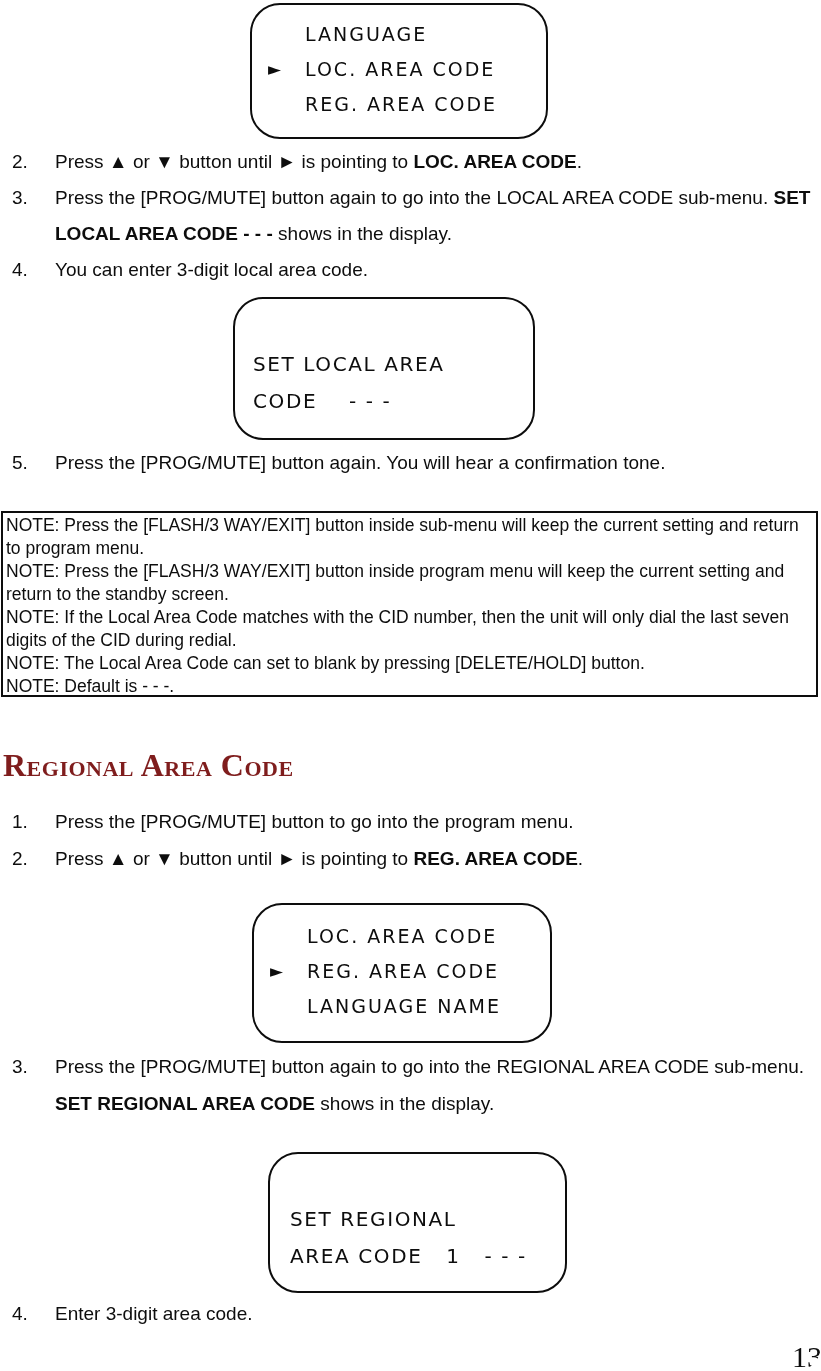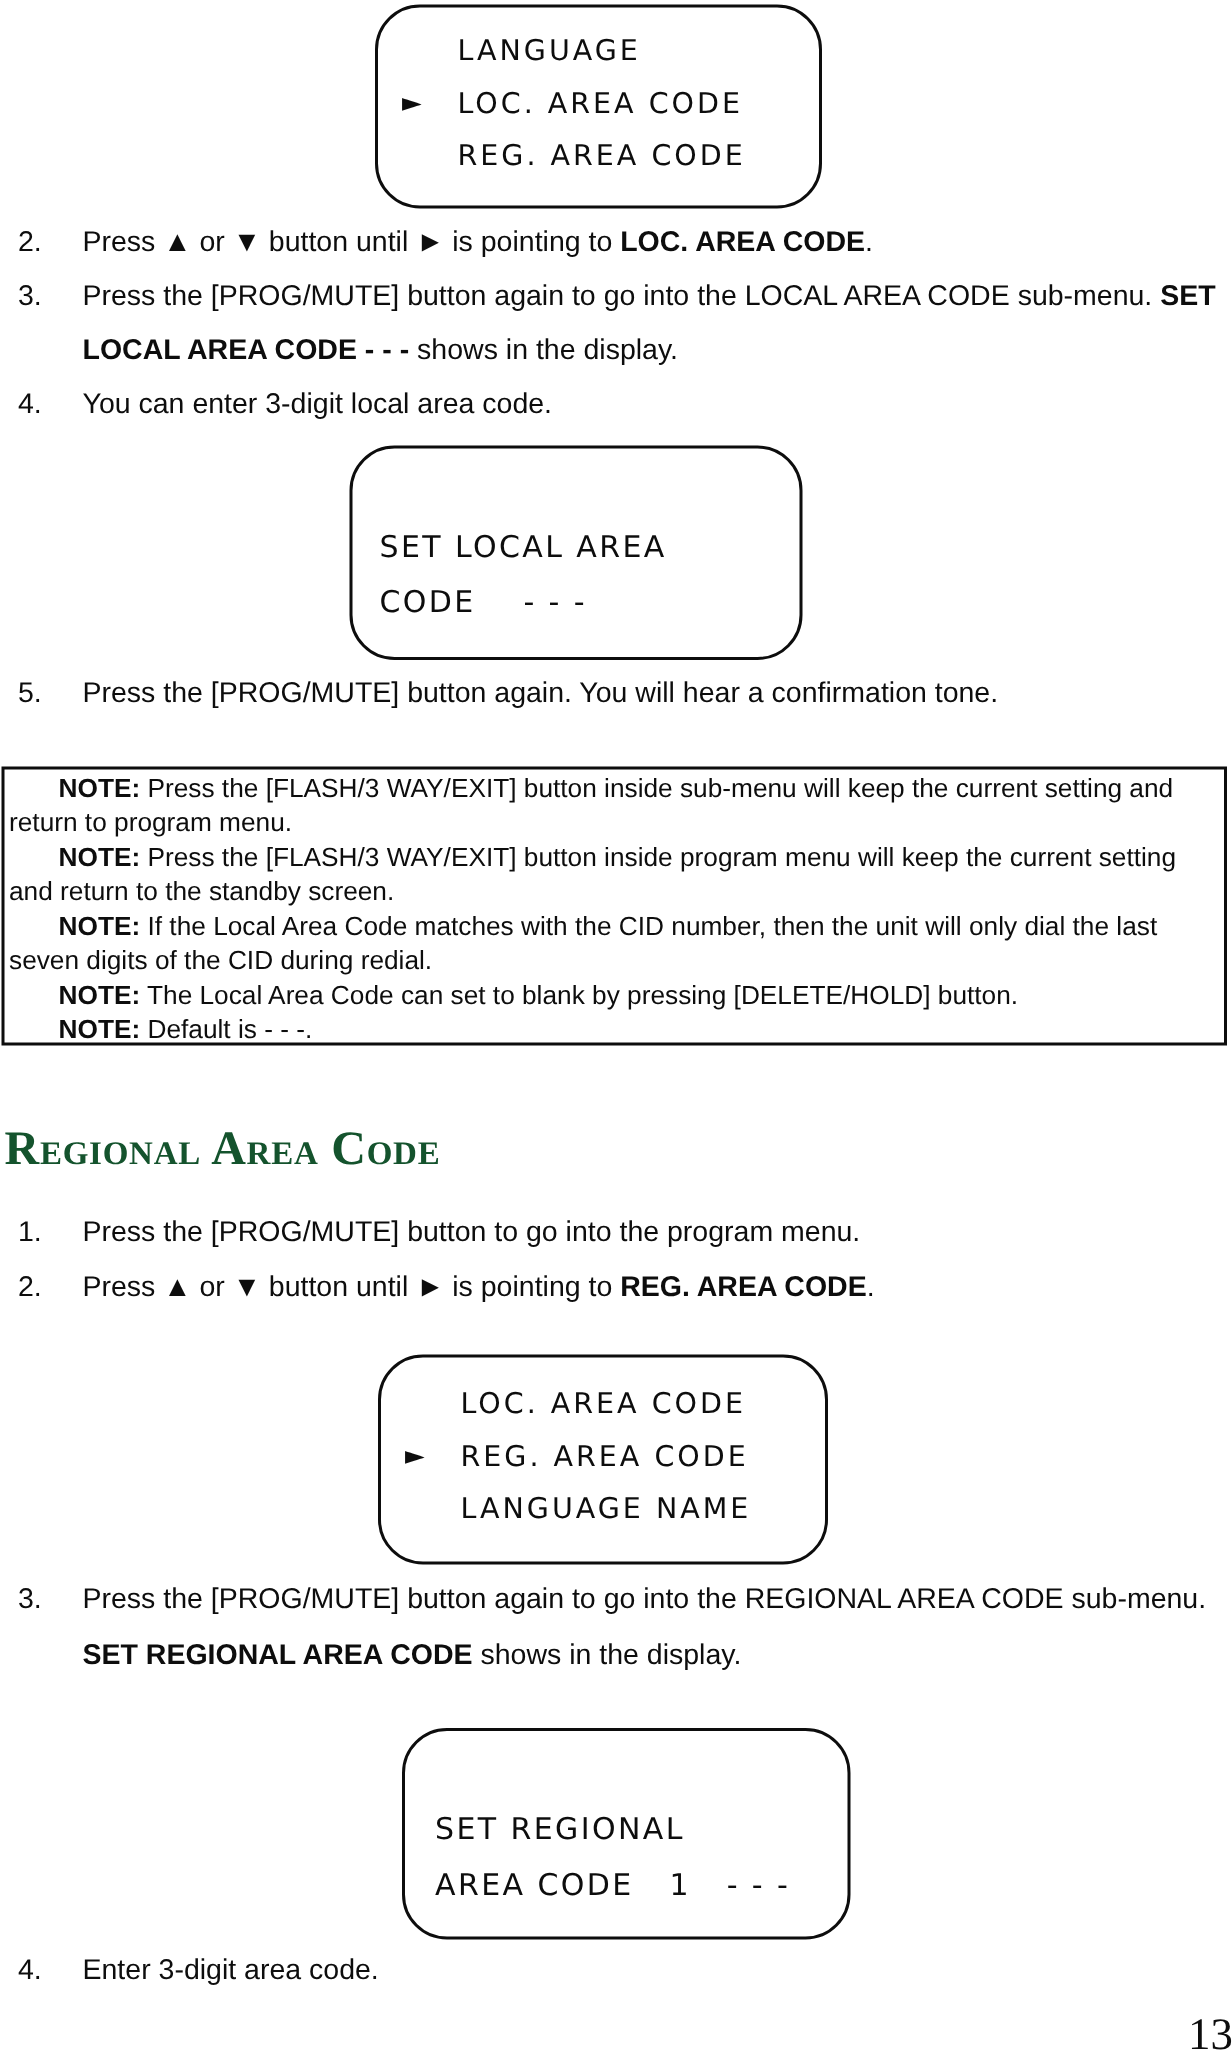--- a/index.html
+++ b/index.html
@@ -4,21 +4,21 @@
 <style>
   * { margin:0; padding:0; box-sizing:border-box; }
   html,body { background:#ffffff; }
   body {
     width:821px; height:1371px;
     font-family:"Liberation Sans", sans-serif;
     color:#0d0d0d;
   }
   .page {
     position:relative; width:821px; height:1371px;
-    background:#ffffff; overflow:hidden;
+    background:#ffffff; overflow:hidden;border-radius:25px;
   }
 
   
   .lcd {
     position:absolute;
     border:2px solid #0d0d0d;
     border-radius:30px;
     background:#ffffff;
     font-family:"DejaVu Sans", sans-serif;
   }
@@ -47,29 +47,29 @@
   #stepsB  { top:803px;  line-height:37px; }
   #stepsB2 { top:1048px; line-height:37px; }
   #stepsB3 { top:1296px; line-height:36px; }
 
   
   .notebox {
     position:absolute; left:1px; top:511px; width:817px; height:186px;
     border:2px solid #0d0d0d; padding:1px 3px 0 3px;
     font-size:17.5px; line-height:23px;
   }
-  .note-label { font-weight:bold;margin-left:33px; }
+  .note-label { font-weight:normal; }
 
   
   .heading {
     position:absolute; left:3px; top:745px;
     font-family:"Liberation Serif", serif;
     font-weight:bold; font-variant:small-caps;
     font-size:32px; line-height:40px; letter-spacing:0.5px;
-    color:#14532d;
+    color:#7f1d1d;
   }
   .pagenum {
     position:absolute; left:792px; top:1342px;
     font-family:"Liberation Serif", serif;
     font-size:30px; line-height:30px;
   }
 </style>
 </head>
 <body>
 

